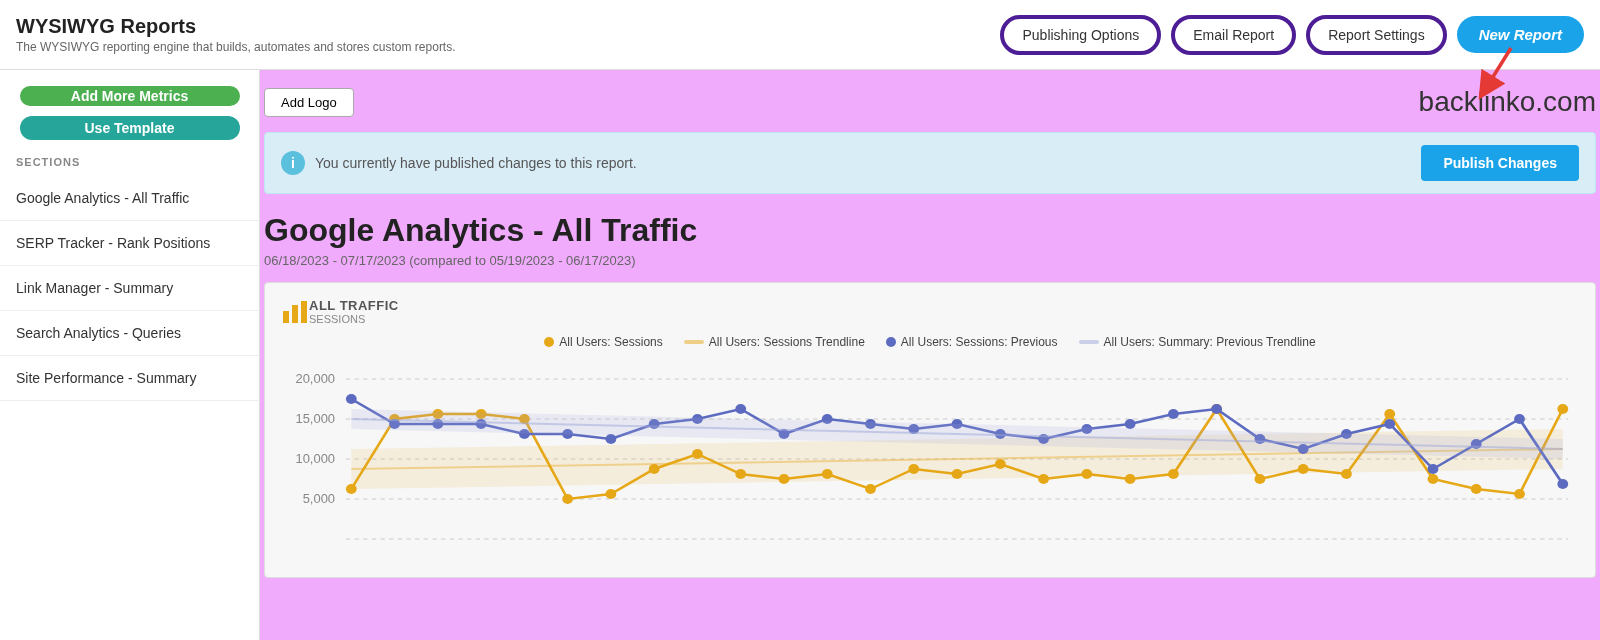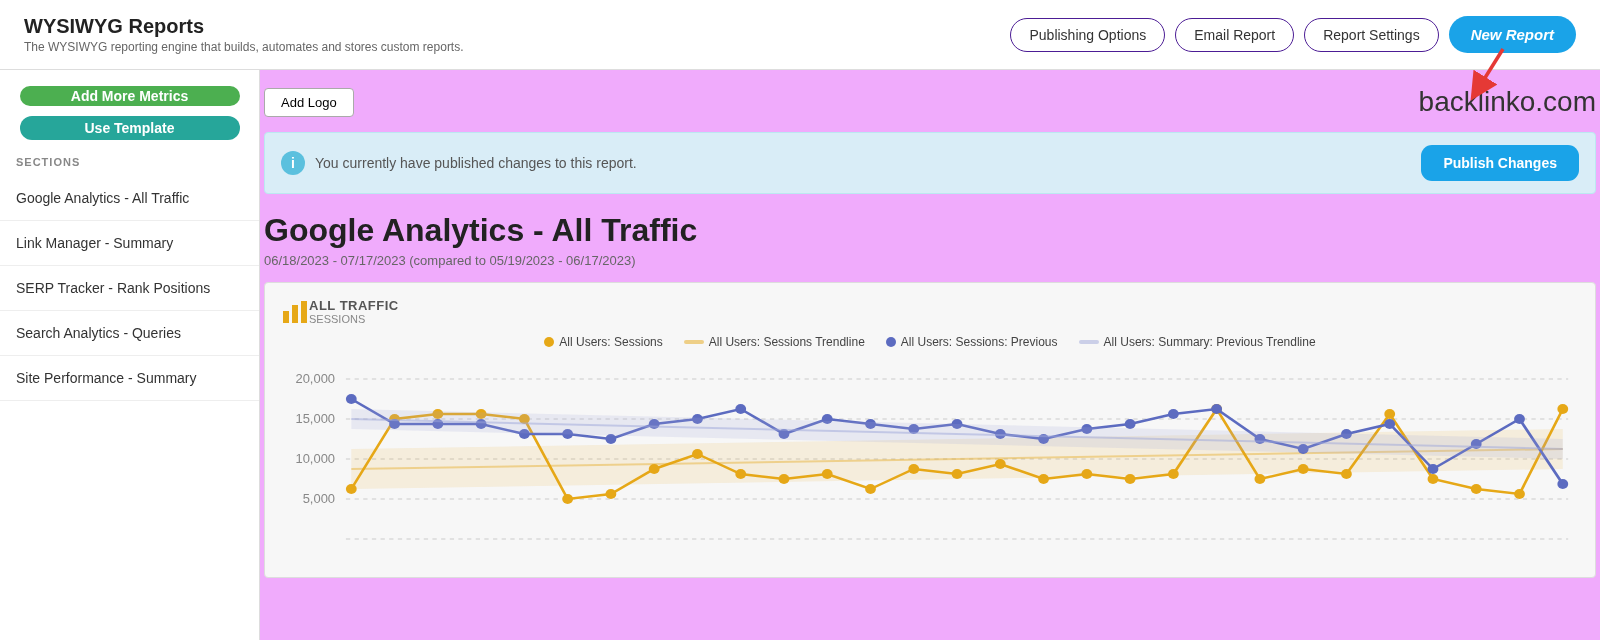--- a/index.html
+++ b/index.html
@@ -4,29 +4,29 @@
   <style>
     * { margin: 0; padding: 0; box-sizing: border-box; }
     body { font-family: Arial, sans-serif; background: #f0f0f0; width: 1600px; height: 640px; overflow: hidden; }
 
     
     .header {
       background: #fff;
       display: flex;
       align-items: center;
       justify-content: space-between;
-      padding: 10px 24px;
+      padding: 10px 16px;
       border-bottom: 1px solid #ddd;
       height: 70px;
     }
     .header-left h1 { font-size: 20px; font-weight: bold; color: #222; }
     .header-left p { font-size: 12px; color: #666; margin-top: 2px; }
     .header-right { display: flex; align-items: center; gap: 10px; position: relative; }
     .btn-outline {
-      border: 1px solid #4c1d95;
+      border: 4px solid #4c1d95;
       background: #fff;
       padding: 8px 18px;
       border-radius: 20px;
       font-size: 14px;
       cursor: pointer;
       color: #333;
     }
     .btn-blue {
       background: #1aa3e8;
       color: #fff;
@@ -149,21 +149,21 @@
       border-radius: 50%;
       display: flex; align-items: center; justify-content: center;
       color: #fff; font-weight: bold; font-size: 14px;
       flex-shrink: 0;
     }
     .btn-publish {
       background: #1aa3e8;
       color: #fff;
       border: none;
       padding: 10px 22px;
-      border-radius: 11px;
+      border-radius: 4px;
       font-size: 14px;
       font-weight: bold;
       cursor: pointer;
     }
 
     
     .section-title {
       font-size: 32px;
       font-weight: bold;
       color: #222;
@@ -242,24 +242,24 @@
 <div class="layout">
 
   <div class="sidebar">
     <button class="btn-green">Add More Metrics</button>
     <button class="btn-teal">Use Template</button>
     <div class="sidebar-sections-label">SECTIONS</div>
     <div class="sidebar-item">
       <span>Google Analytics - All Traffic</span>
     </div>
     <div class="sidebar-item">
+      <span>SERP Tracker - Rank Positions</span>
+    </div>
+    <div class="sidebar-item">
       <span>Link Manager - Summary</span>
-    </div>
-    <div class="sidebar-item">
-      <span>SERP Tracker - Rank Positions</span>
     </div>
     <div class="sidebar-item">
       <span>Search Analytics - Queries</span>
     </div>
     <div class="sidebar-item">
       <span>Site Performance - Summary</span>
     </div>
   </div>
 
   <div class="main">

